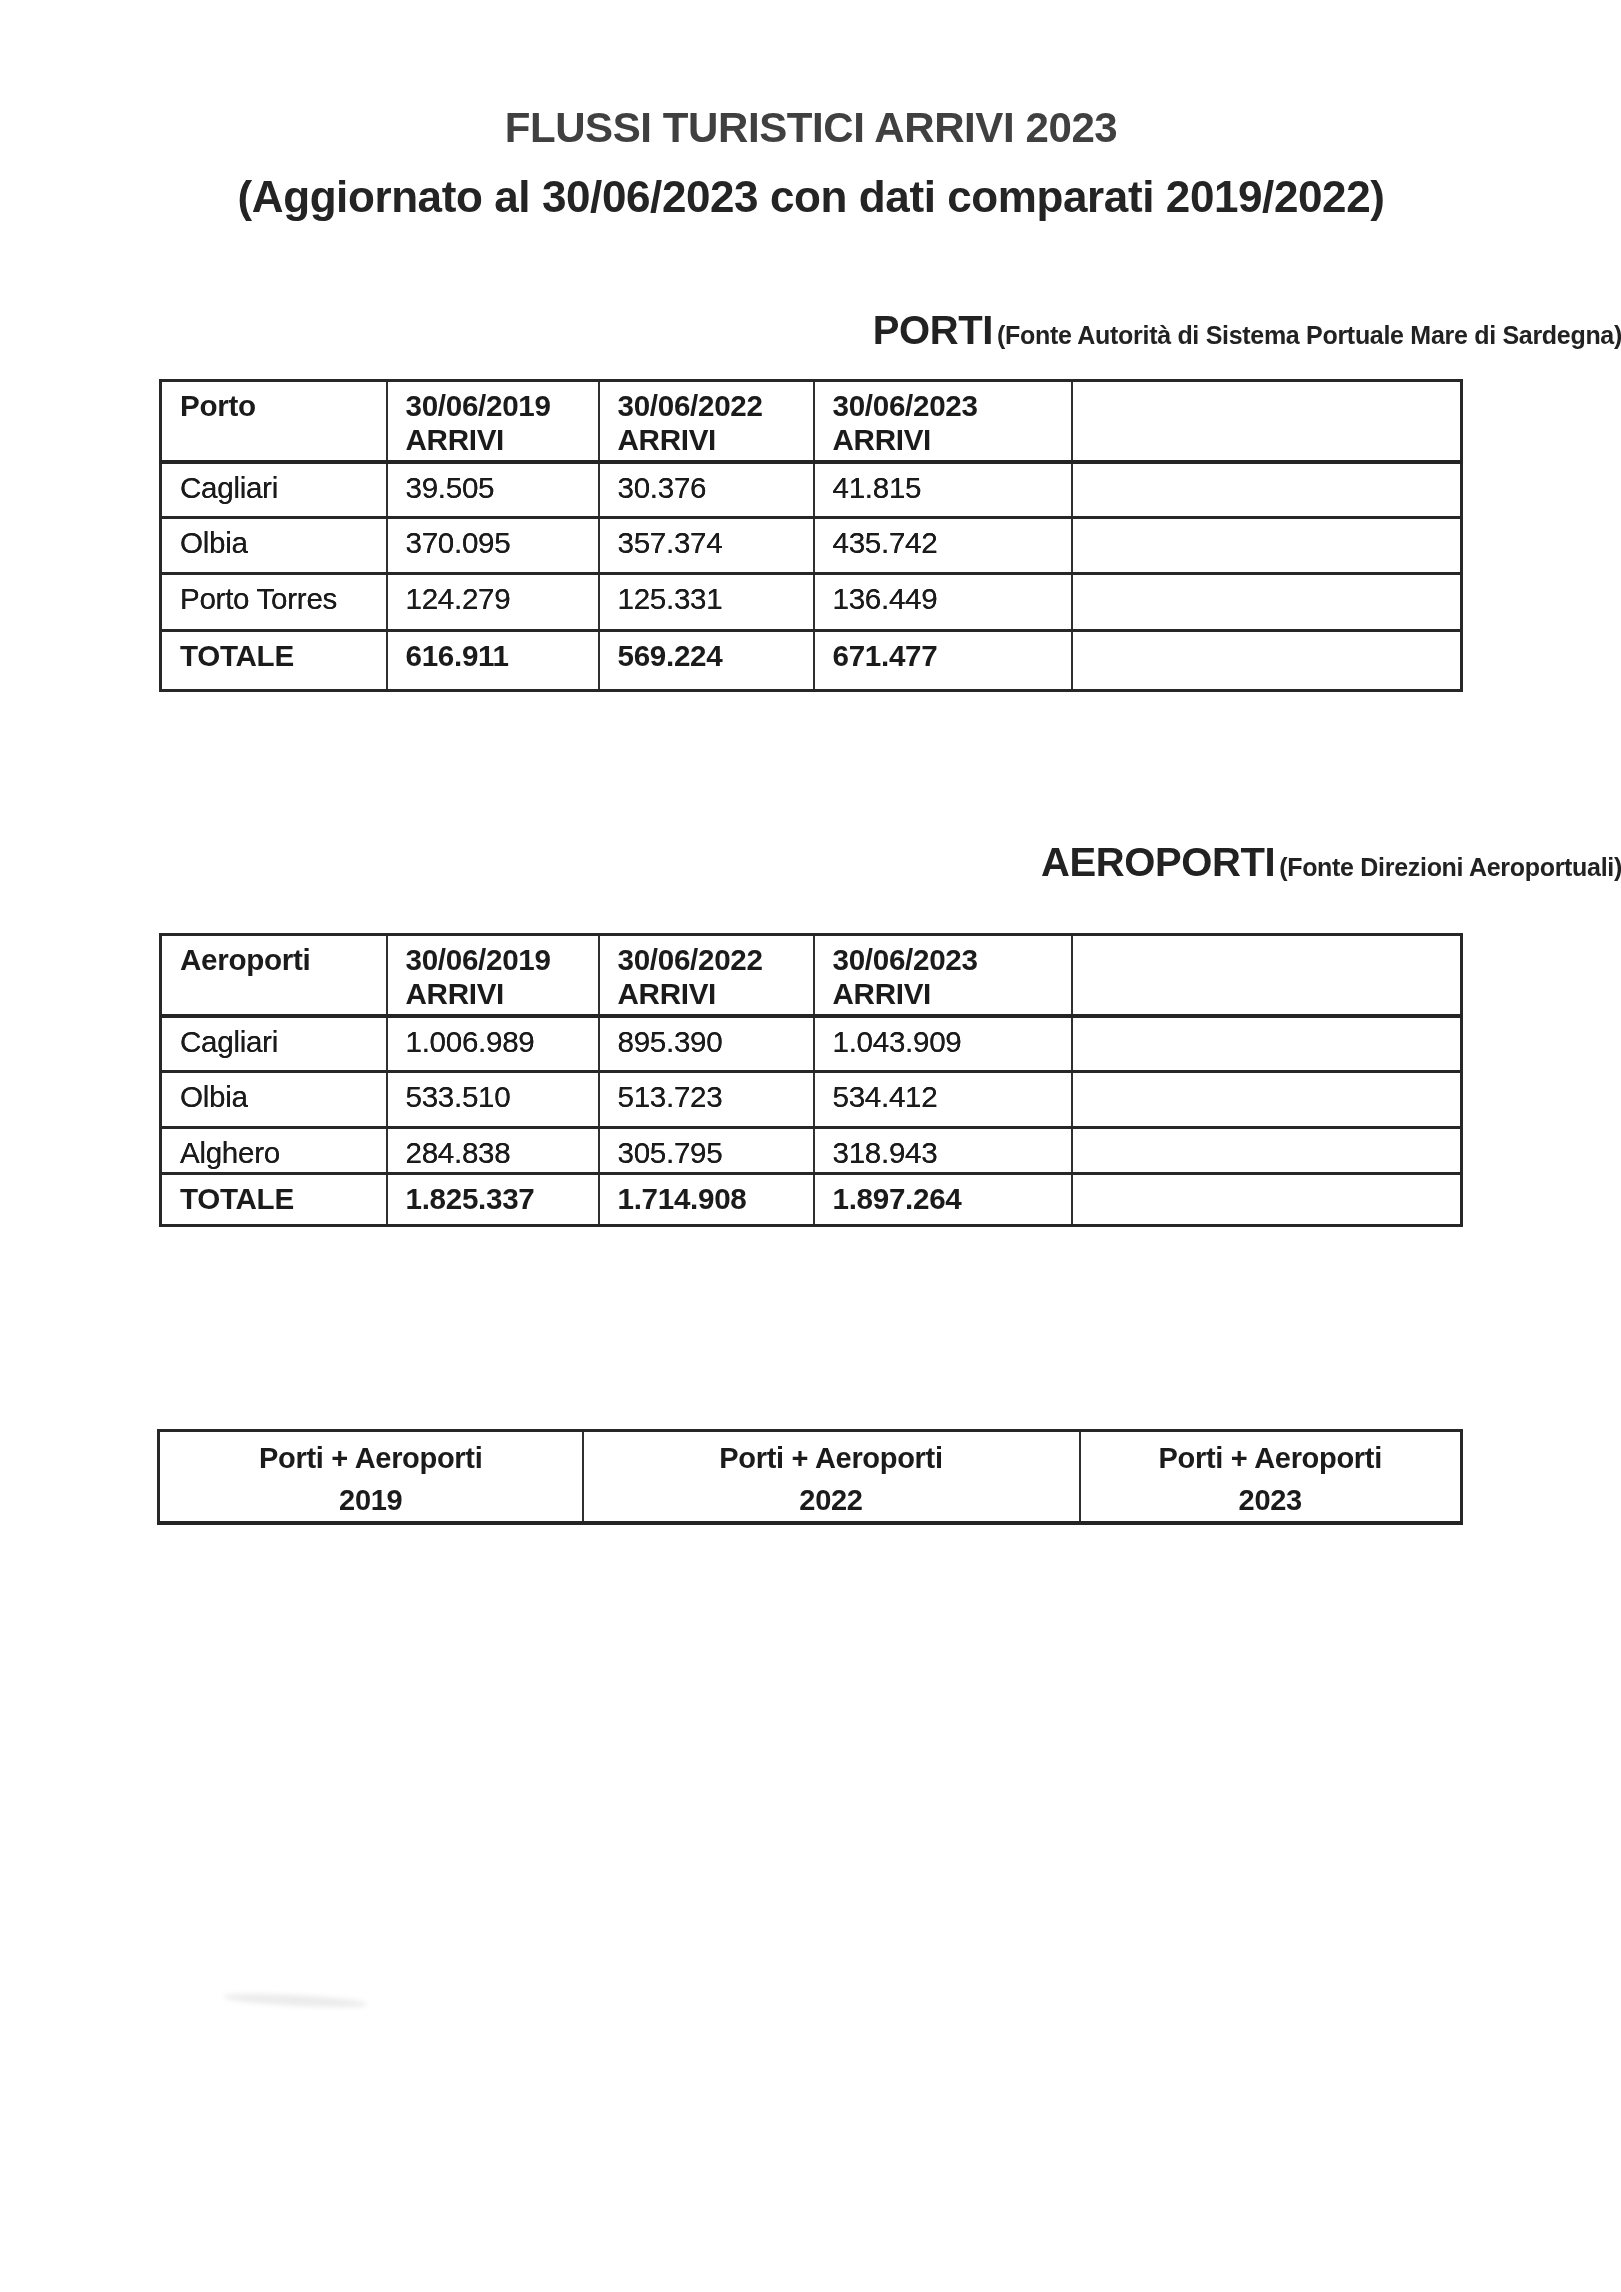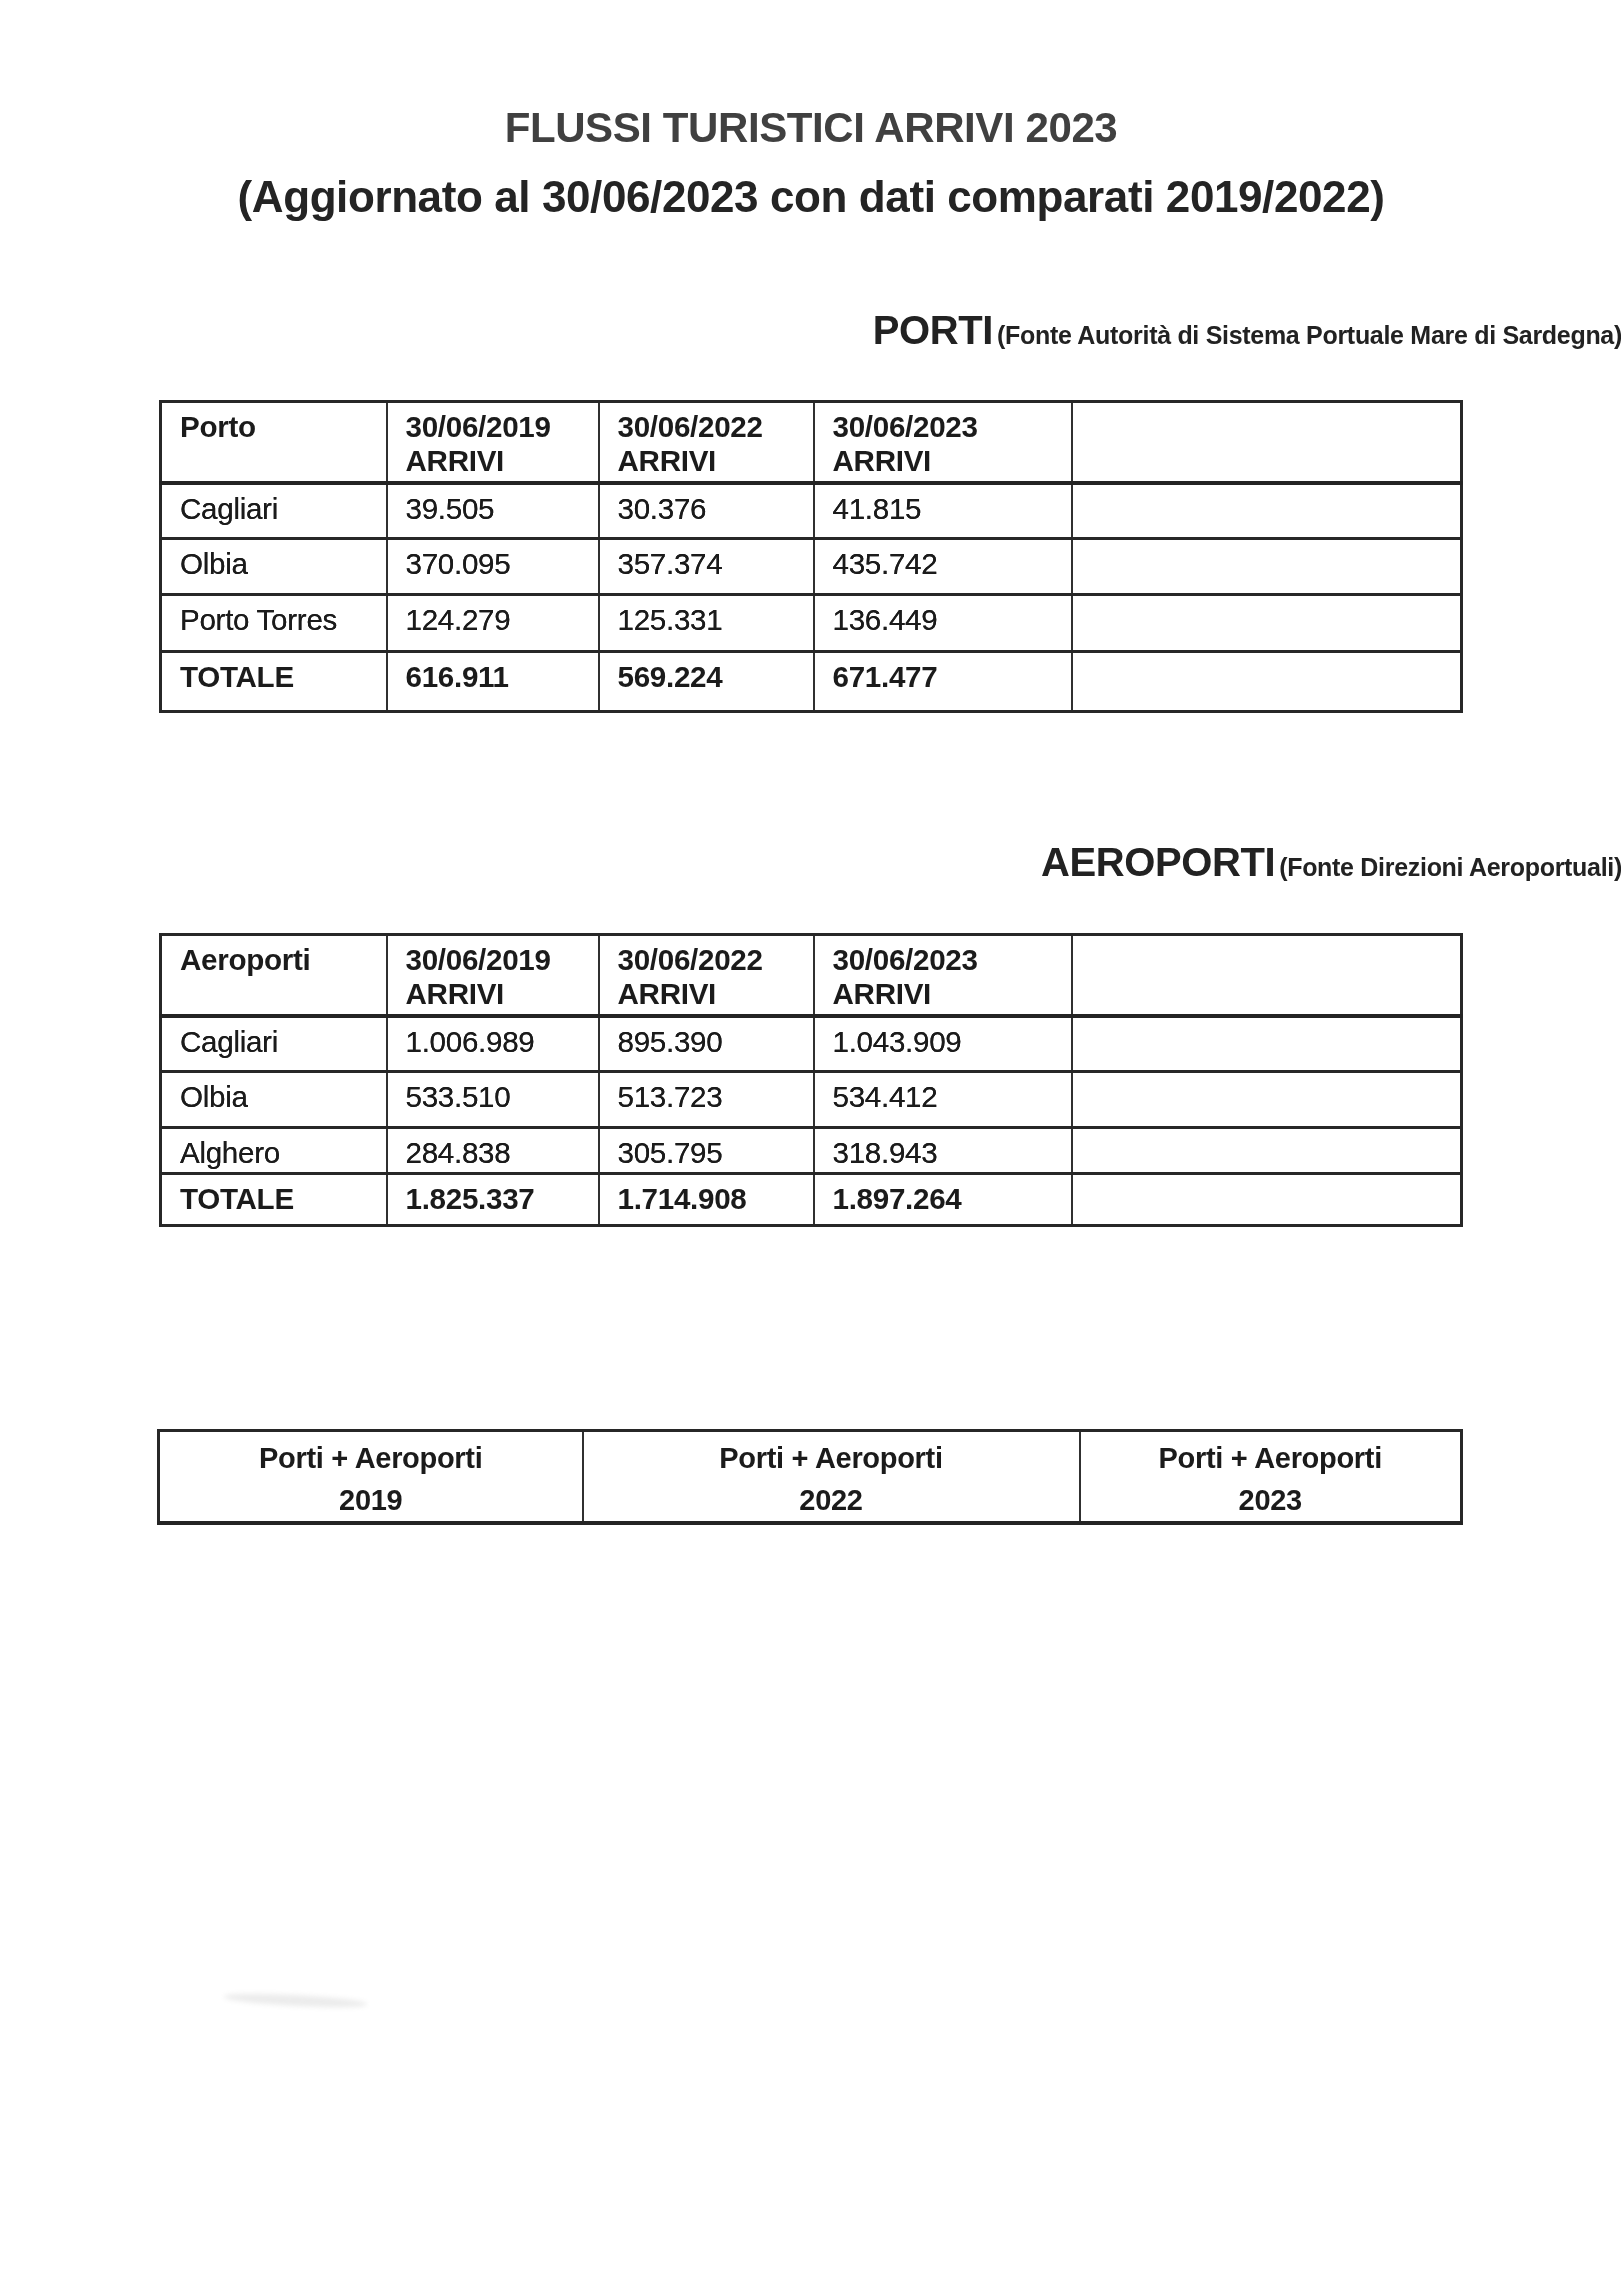--- a/index.html
+++ b/index.html
@@ -74,21 +74,21 @@
     padding: 7.2px 9px 0 18px;
     color: #1b1b1b;
     overflow: hidden;
   }
   table.scan tr.header-row td { border-bottom: 4.5px solid #242424; font-weight: 700; }
   .hdr-date { display: block; }
   .hdr-sub  { display: block; margin-top: 0; }
   .shadow-ink { text-shadow: 0 0 0.5px #1b1b1b; } 
 
   
-  #table-porti { left: 159px; top: 400px; width: 1301px; }
+  #table-porti { left: 159px; top: 379px; width: 1301px; }
   #table-porti tr.header-row td { height: 81px; }
   #table-porti tr.r1 td { height: 56px; }
   #table-porti tr.r2 td { height: 56px; }
   #table-porti tr.r3 td { height: 57px; }
   #table-porti tr.r4 td { height: 57px; margin-left: 16px; }
   #table-porti tr.total-row td { height: 60px; font-weight: 700; }
 
   
   #table-aeroporti { left: 159px; top: 933px; width: 1301px; }
   #table-aeroporti tr.header-row td { height: 81px; }

